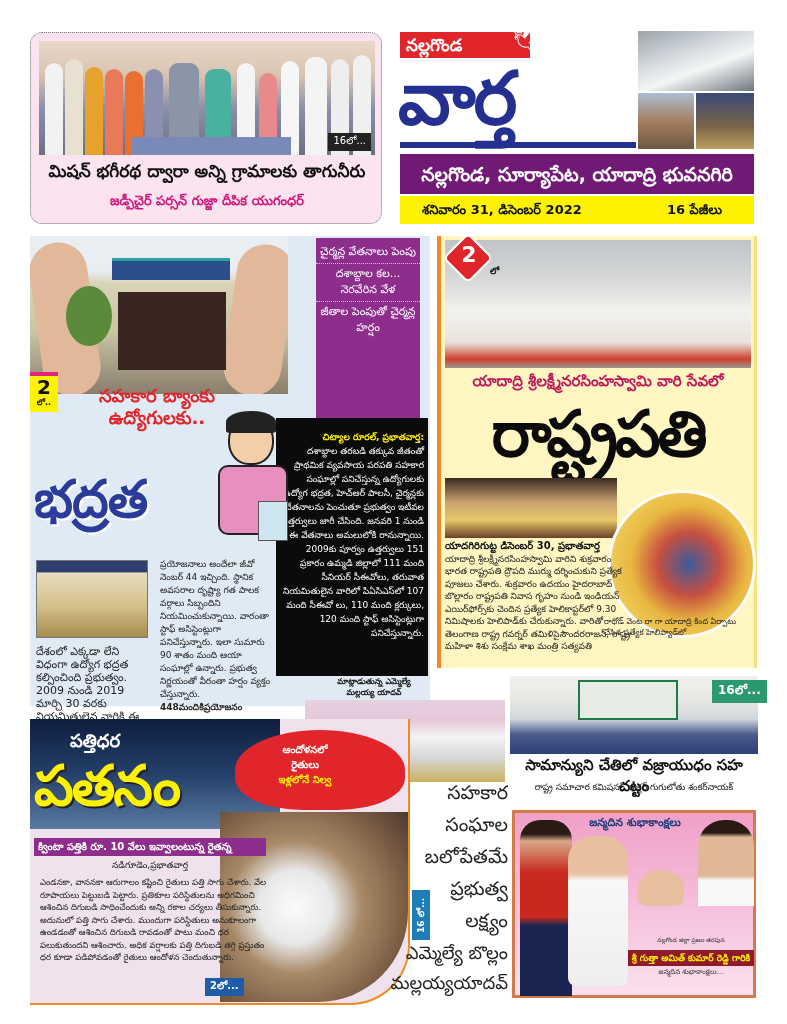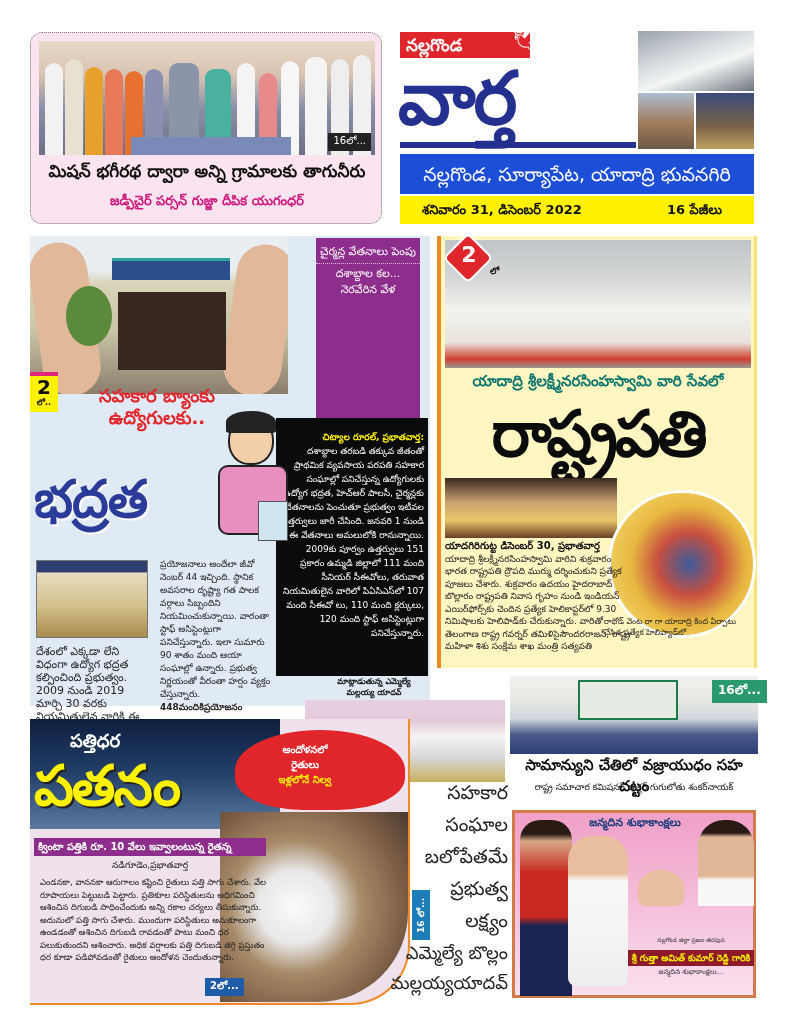--- a/index.html
+++ b/index.html
@@ -15,21 +15,21 @@
   .teaser-sub { left: 0; top: 160px; width: 352px; text-align: center; font-size: 13px; font-weight: bold; color: #d0157a; }
 
   
   .mast-small { left: 400px; top: 32px; width: 130px; height: 26px; background: #e0262b; color: #fff; font-size: 17px; font-weight: bold; padding-left: 6px; line-height: 26px; }
   .mast-bird { left: 512px; top: 26px; font-size: 22px; color: #fff; }
   .mast-big { left: 398px; top: 52px; width: 240px; height: 92px; color: #23308f; font-size: 74px; font-weight: bold; line-height: 92px; font-family: "DejaVu Serif", serif; letter-spacing: -2px; }
   .mast-bar { left: 400px; top: 142px; width: 236px; height: 6px; background: #23308f; }
   .mast-img1 { left: 638px; top: 31px; width: 116px; height: 60px; background: linear-gradient(160deg,#9aa3ab 0%,#d8dde0 40%,#f4f6f6 60%,#6e777e 100%); }
   .mast-img2 { left: 638px; top: 93px; width: 56px; height: 56px; background: linear-gradient(180deg,#aebdd0 0%,#a07a58 55%,#6b5844 100%); }
   .mast-img3 { left: 696px; top: 93px; width: 58px; height: 56px; background: linear-gradient(180deg,#3a4a7a 0%,#7a6448 60%,#c0a060 100%); }
-  .mast-district { left: 400px; top: 154px; width: 354px; height: 40px; background: #1d4ed8; color: #fff; font-size: 19px; font-weight: normal; line-height: 40px; text-align: center; }
+  .mast-district { left: 400px; top: 154px; width: 354px; height: 40px; background: #701a75; color: #fff; font-size: 19px; font-weight: bold; line-height: 40px; text-align: center; }
   .mast-date { left: 400px; top: 196px; width: 354px; height: 28px; background: #fff200; font-size: 13px; font-weight: bold; line-height: 28px; color: #111; }
   .mast-date .d { position: absolute; left: 22px; }
   .mast-date .p { position: absolute; right: 32px; }
 
   
   .story-l { left: 30px; top: 236px; width: 400px; height: 470px; background: #dfeaf5; }
   .story-l-photo { left: 30px; top: 236px; width: 258px; height: 158px; background: linear-gradient(180deg,#e8eef2 0%,#e8eef2 22%,#d9d3b8 30%,#c9c5a6 60%,#8a7d6c 100%); overflow: hidden; }
   .bank-sign { left: 112px; top: 258px; width: 118px; height: 22px; background: #2a4f8a; border-top: 3px solid #2aa3a0; color: #fff; font-size: 6px; text-align: center; line-height: 18px; }
   .bank-door { left: 118px; top: 292px; width: 108px; height: 78px; background: #3a2620; }
   .hand { background: #e2b89a; border-radius: 40px; }
@@ -52,21 +52,21 @@
   .left-mini-text { left: 36px; top: 645px; width: 115px; font-size: 11px; line-height: 13px; color: #222; }
   .mid-col-text { left: 160px; top: 558px; width: 115px; font-size: 9px; line-height: 13px; color: #222; }
   .mid-col-text .b { font-weight: bold; }
 
   
   .story-r { left: 437px; top: 236px; width: 320px; height: 432px; background: #fff6c2; border-left: 4px solid #f08a24; border-right: 3px solid #f8e07a; }
   .story-r-photo { left: 445px; top: 240px; width: 306px; height: 128px; background: linear-gradient(180deg,#bfc4c8 0%,#d6d8d6 30%,#f2f2ee 55%,#e8e4dc 80%,#d04030 93%,#9a9890 100%); overflow: hidden; }
   .diamond { left: 450px; top: 240px; width: 36px; height: 36px; background: #e0262b; transform: rotate(45deg); border: 2px solid #fff; border-radius: 6px; }
   .diamond-n { left: 454px; top: 242px; width: 30px; text-align: center; font-size: 22px; font-weight: bold; color: #fff; }
   .diamond-s { left: 490px; top: 266px; font-size: 9px; color: #111; font-weight: bold; }
-  .r-kicker { left: 445px; top: 372px; width: 306px; text-align: center; font-size: 15px; font-weight: bold; color: #0f766e; }
+  .r-kicker { left: 445px; top: 372px; width: 306px; text-align: center; font-size: 15px; font-weight: bold; color: #be185d; }
   .r-head { left: 445px; top: 396px; width: 306px; text-align: center; font-size: 64px; font-weight: bold; color: #0b0b0b; line-height: 76px; font-family: "DejaVu Serif", serif; letter-spacing: -3px; }
   .r-photo2 { left: 445px; top: 478px; width: 172px; height: 60px; background: linear-gradient(180deg,#3a2a20 0%,#c8a070 40%,#e8c868 70%,#6a4028 100%); }
   .r-circle { left: 608px; top: 490px; width: 148px; height: 148px; border-radius: 50%; background: radial-gradient(circle at 55% 50%,#3c5a9a 0%,#c85040 30%,#e8b840 55%,#f0d060 80%); border: 3px solid #fff; }
   .r-body { left: 445px; top: 540px; width: 188px; font-size: 9px; line-height: 12.5px; color: #222; }
   .r-body .lead { font-weight: bold; color: #111; font-size: 10px; }
   .r-body2 { left: 604px; top: 616px; width: 150px; font-size: 8px; line-height: 11px; color: #222; }
 
   
   .caption-small { left: 322px; top: 676px; width: 104px; font-size: 8px; line-height: 11px; text-align: center; color: #111; font-weight: bold; }
   .mid-photo { left: 305px; top: 700px; width: 200px; height: 82px; background: linear-gradient(180deg,#e8d0e0 0%,#e4c8d8 25%,#f4f4f4 45%,#d8d8d8 70%,#c8b060 100%); overflow: hidden; }
@@ -150,20 +150,21 @@
   <div class="hand" style="position:absolute;left:6px;top:6px;width:58px;height:154px;transform:rotate(-8deg);"></div>
   <div class="hand" style="position:absolute;left:200px;top:8px;width:58px;height:152px;transform:rotate(8deg);"></div>
   <div style="position:absolute;left:36px;top:50px;width:46px;height:60px;background:#5a8a3a;border-radius:50%;"></div>
 </div>
 <div class="abs bank-sign"></div>
 <div class="abs bank-door"></div>
 
 <div class="abs purple-box">
   <div class="item">చైర్మన్ల వేతనాలు పెంపు</div>
   <div class="item">దశాబ్దాల కల... నెరవేరిన వేళ</div>
+  <div class="item">జీతాల పెంపుతో చైర్మన్ల హర్షం</div>
 </div>
 
 <div class="abs two-badge">
   <div class="n">2</div>
   <div class="s">లో..</div>
 </div>
 <div class="abs sub-head">సహకార బ్యాంకు ఉద్యోగులకు..</div>
 <div class="abs big-head-l">భద్రత</div>
 
 <div class="abs black-body">

